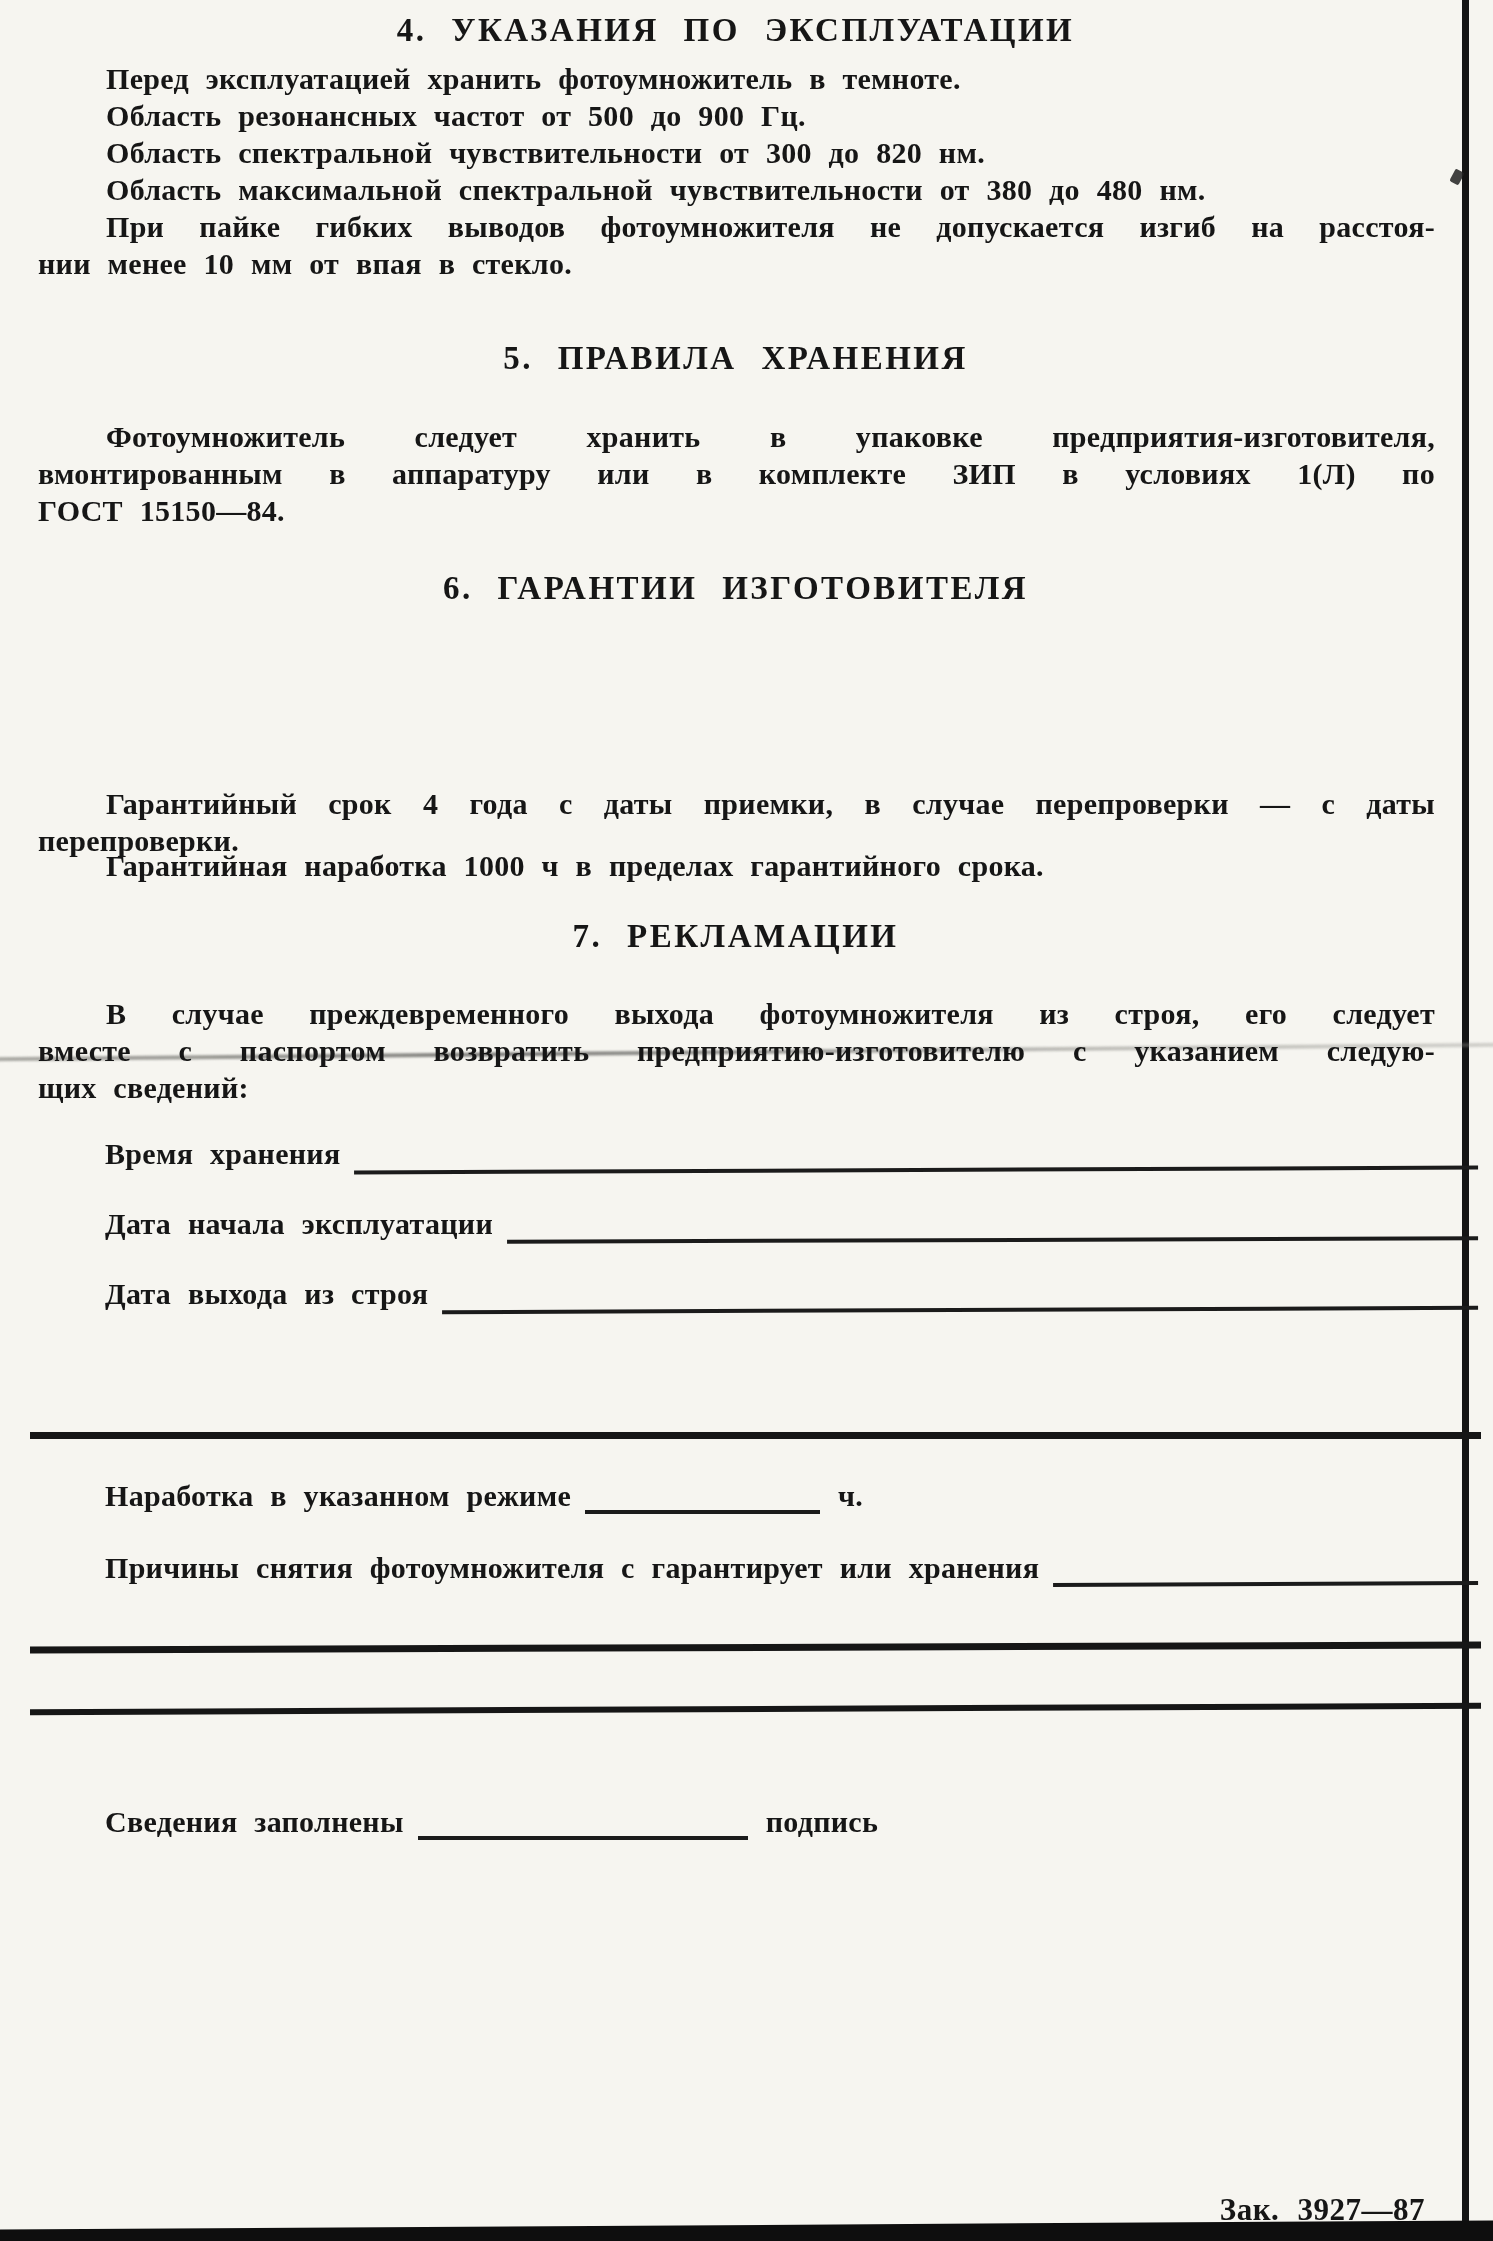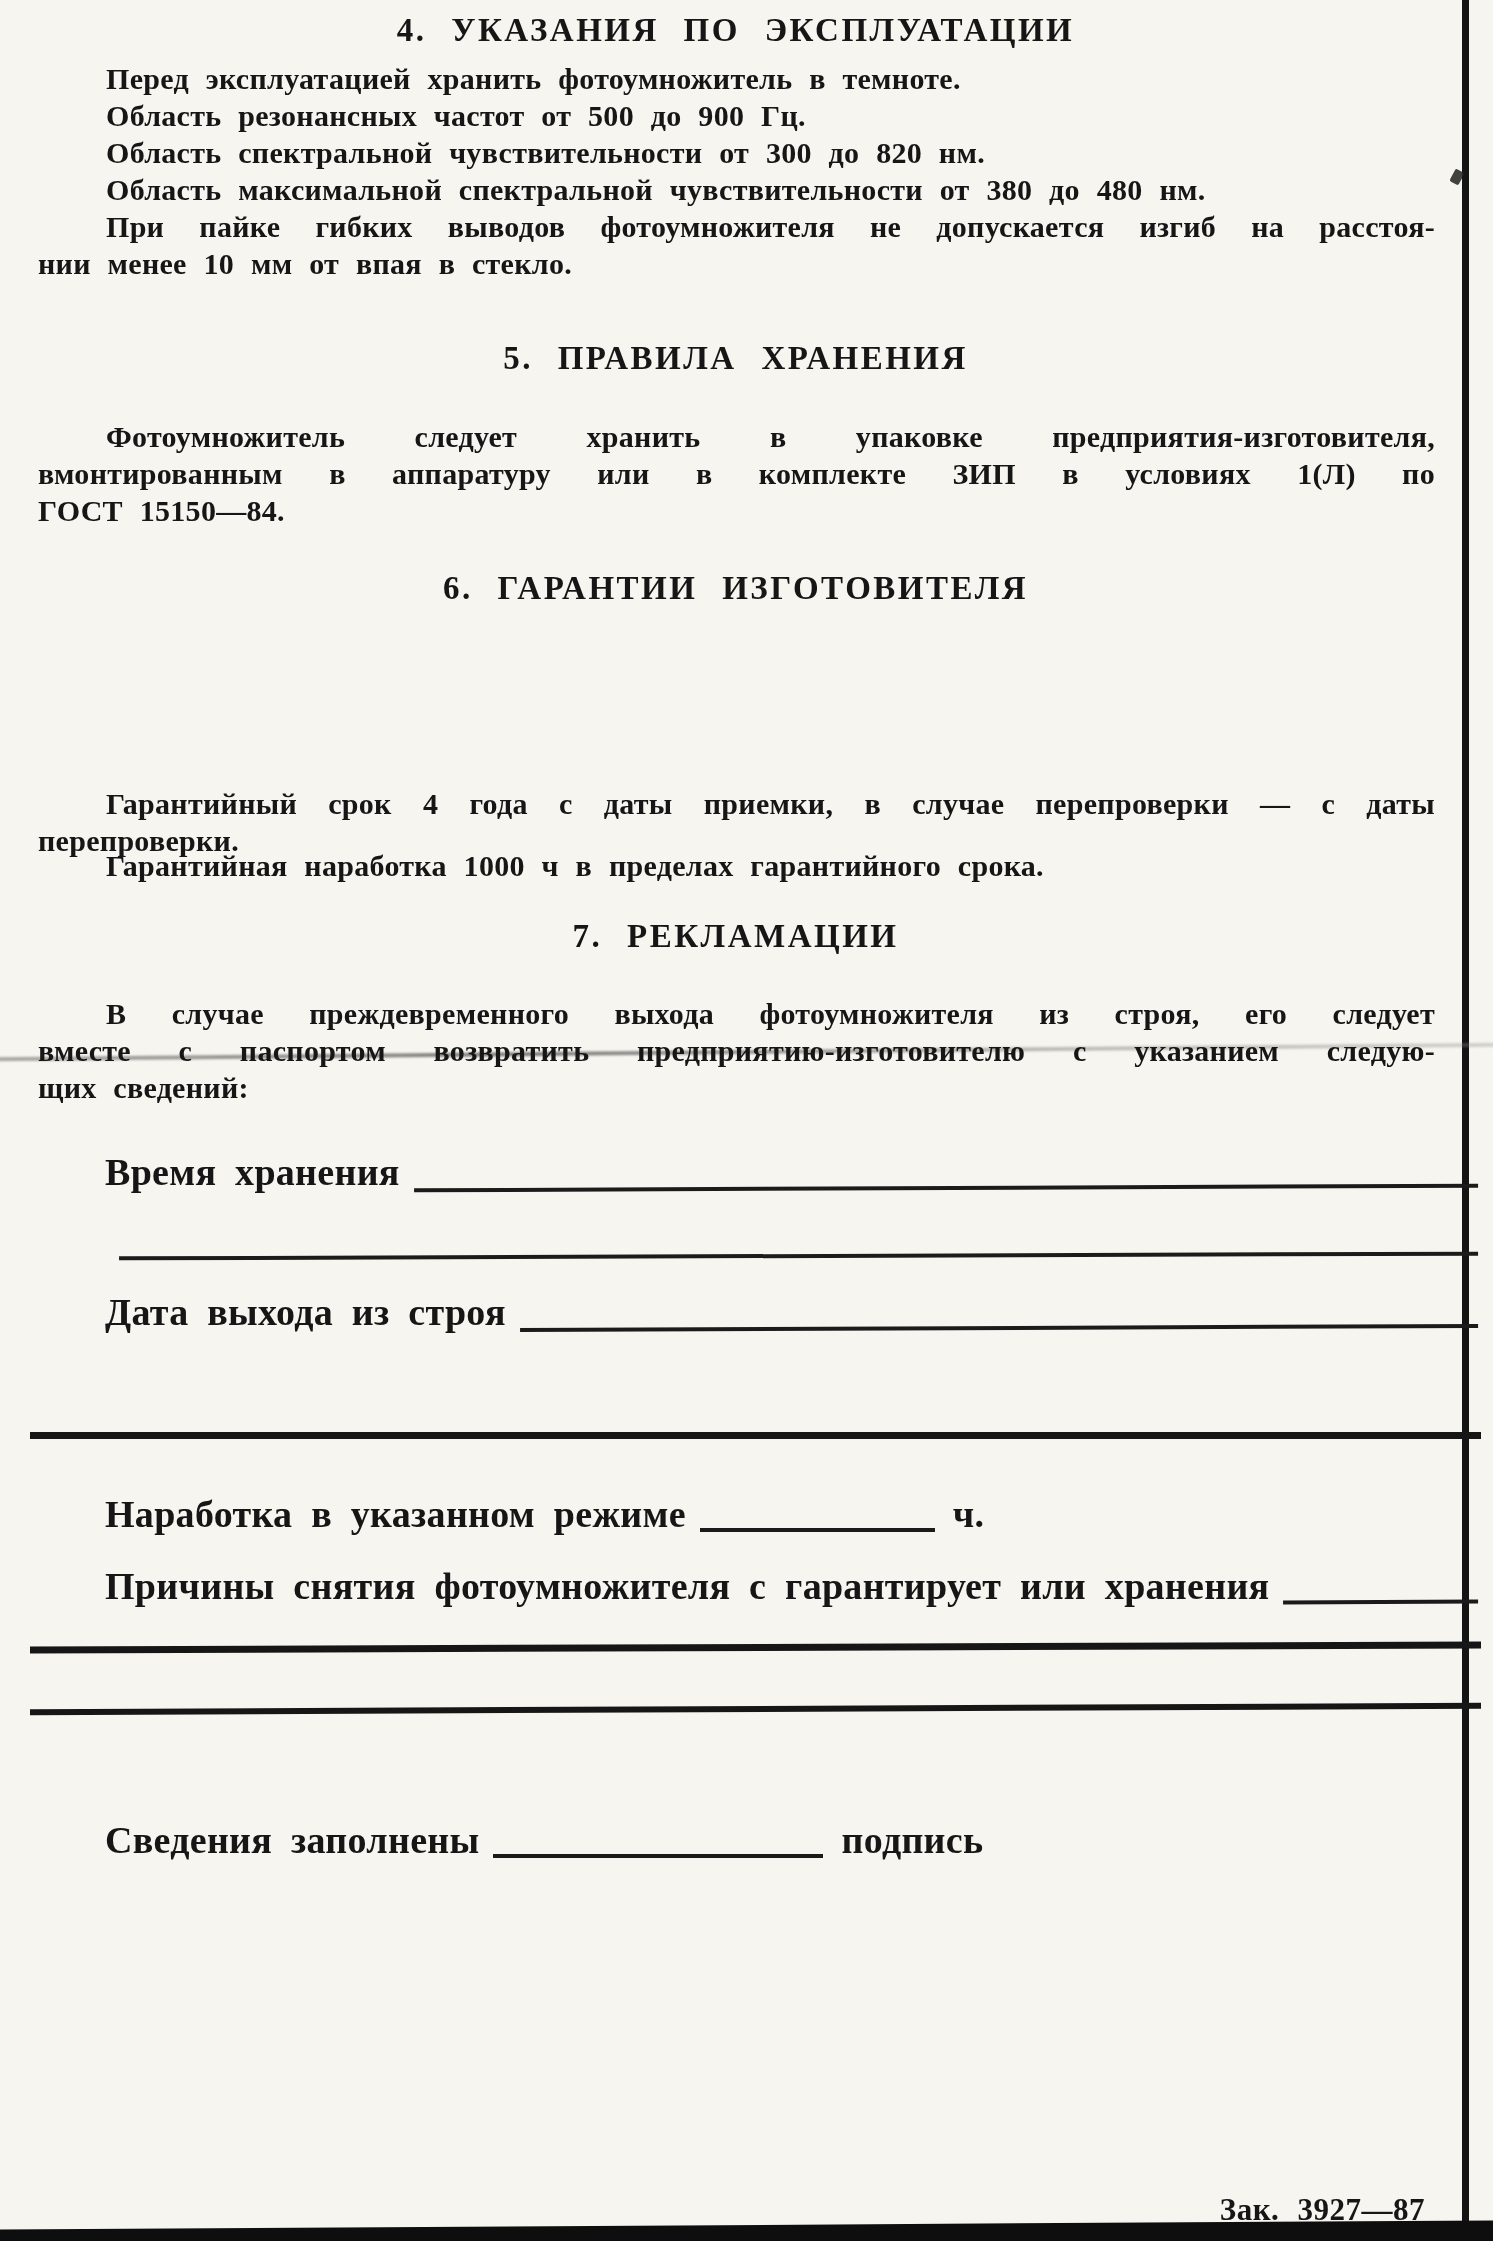--- a/index.html
+++ b/index.html
@@ -23,21 +23,21 @@
     font-size:33px;letter-spacing:2.5px;word-spacing:14px;
     font-weight:bold;white-space:nowrap;
   }
   .para{position:absolute;left:38px;right:58px;}
   .ln{font-size:30px;line-height:37px;word-spacing:9px;letter-spacing:.3px;}
   .ln.ind{text-indent:68px;}
   .ln.j{text-align:justify;text-align-last:justify;}
   .frow{
     position:absolute;left:105px;right:15px;
     display:flex;align-items:flex-end;
-    font-size:38px;line-height:36px;word-spacing:9px;letter-spacing:.3px;margin-top:18px;
+    font-size:30px;line-height:36px;word-spacing:9px;letter-spacing:.3px;
   }
   .flabel{white-space:nowrap;}
   .unit{white-space:nowrap;margin-left:18px;}
   .blank{border-bottom:4px solid #1b1b1b;height:30px;margin-left:14px;}
   .blank.grow{flex:1 1 auto;}
   .rule{position:absolute;left:30px;right:12px;background:#161616;}
   .vline{position:absolute;top:0;bottom:0;left:1462px;width:7px;background:#141414;}
   .speck{position:absolute;left:1452px;top:170px;width:10px;height:14px;background:#222;
          transform:rotate(28deg);border-radius:2px;opacity:.85;}
   .crease{
@@ -98,20 +98,21 @@
     <div class="ln j">вместе с паспортом возвратить предприятию-изготовителю с указанием следую-</div>
     <div class="ln">щих сведений:</div>
   </div>
 
   <div class="frow" style="top:1136px">
     <span class="flabel">Время хранения</span>
     <span class="blank grow tilt1"></span>
   </div>
 
   <div class="frow" style="top:1206px">
+    <span class="flabel">Дата начала эксплуатации</span>
     <span class="blank grow tilt2"></span>
   </div>
 
   <div class="frow" style="top:1276px">
     <span class="flabel">Дата выхода из строя</span>
     <span class="blank grow tilt1"></span>
   </div>
 
 
   <div class="rule" style="top:1432px;height:7px"></div>

